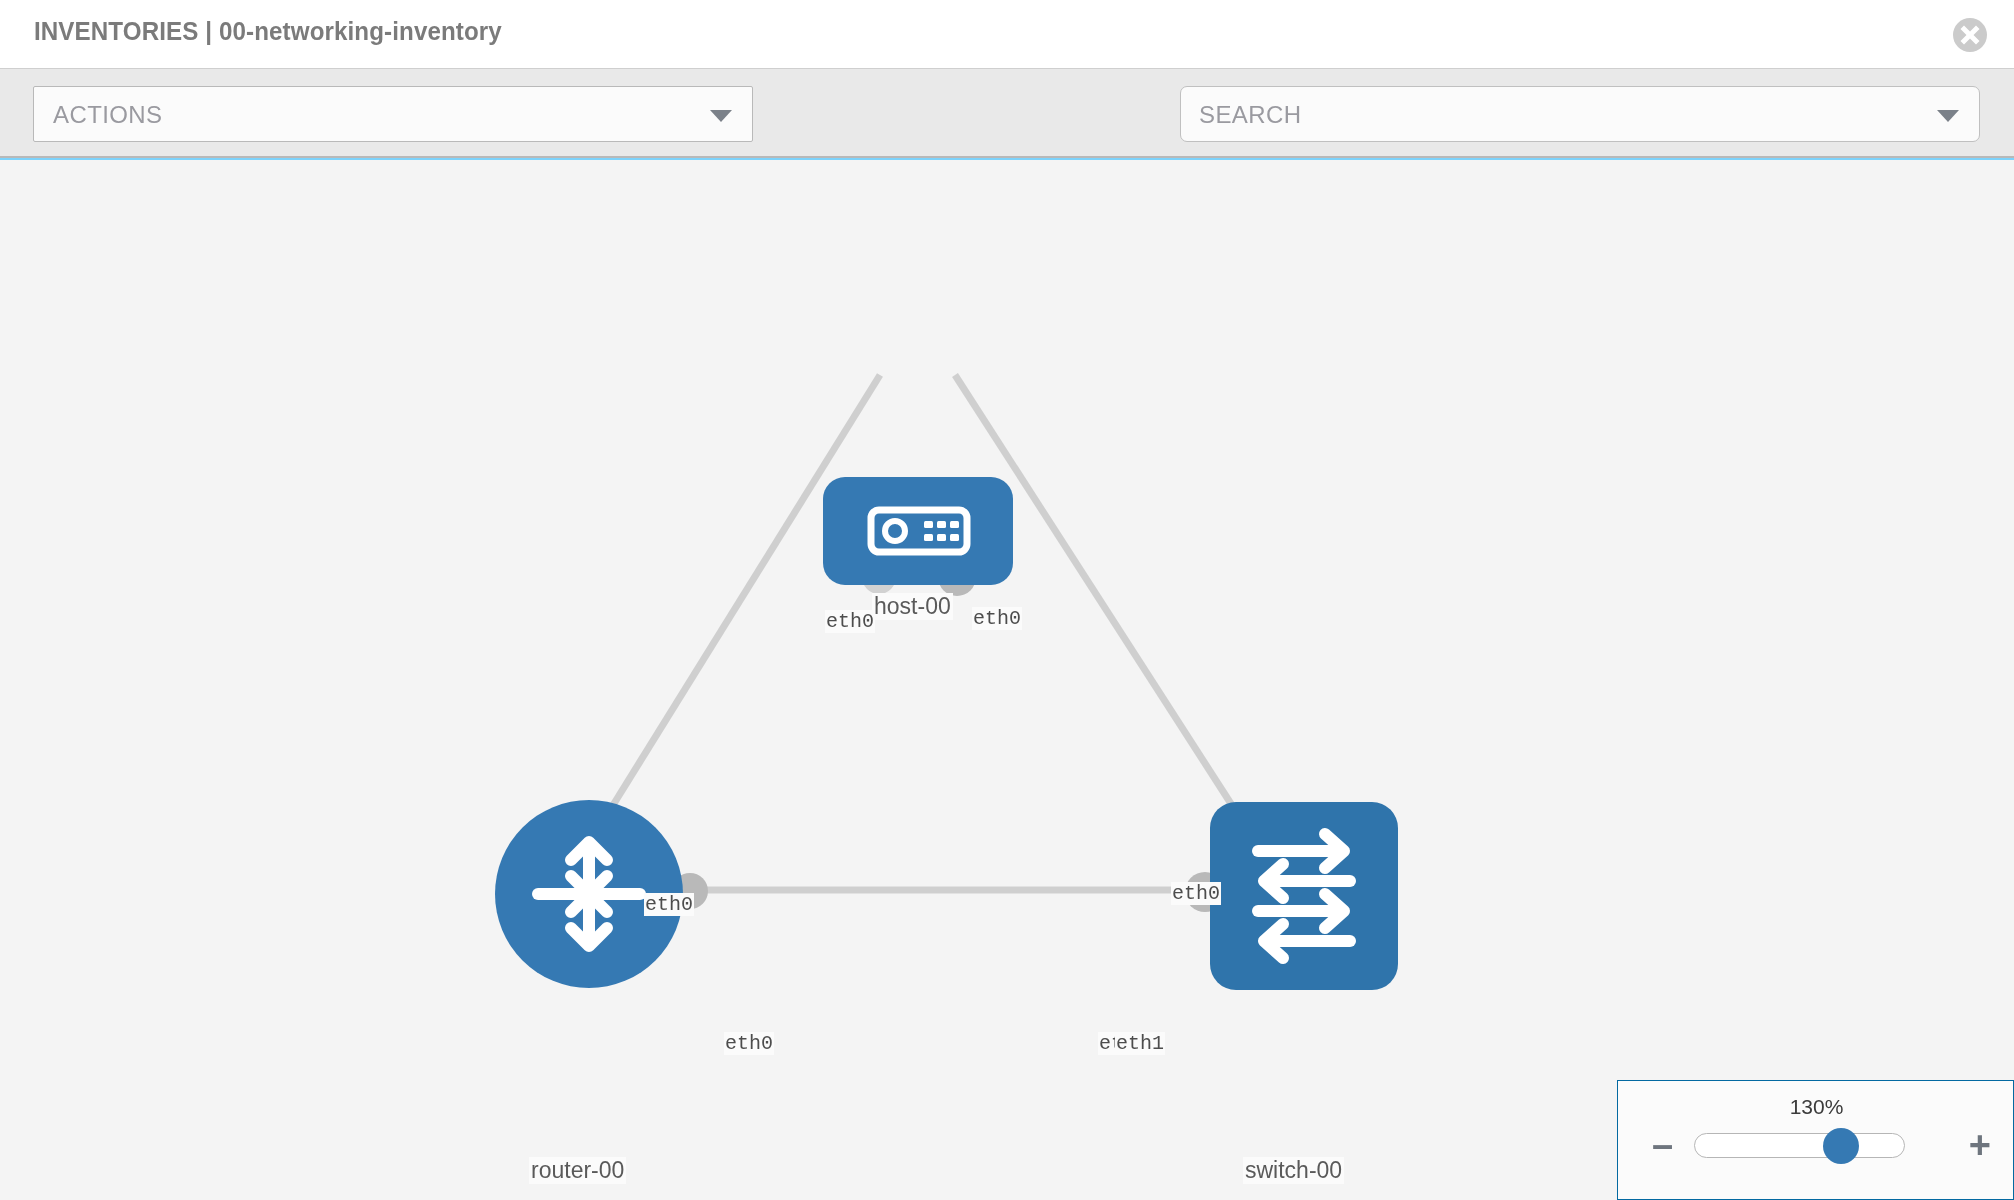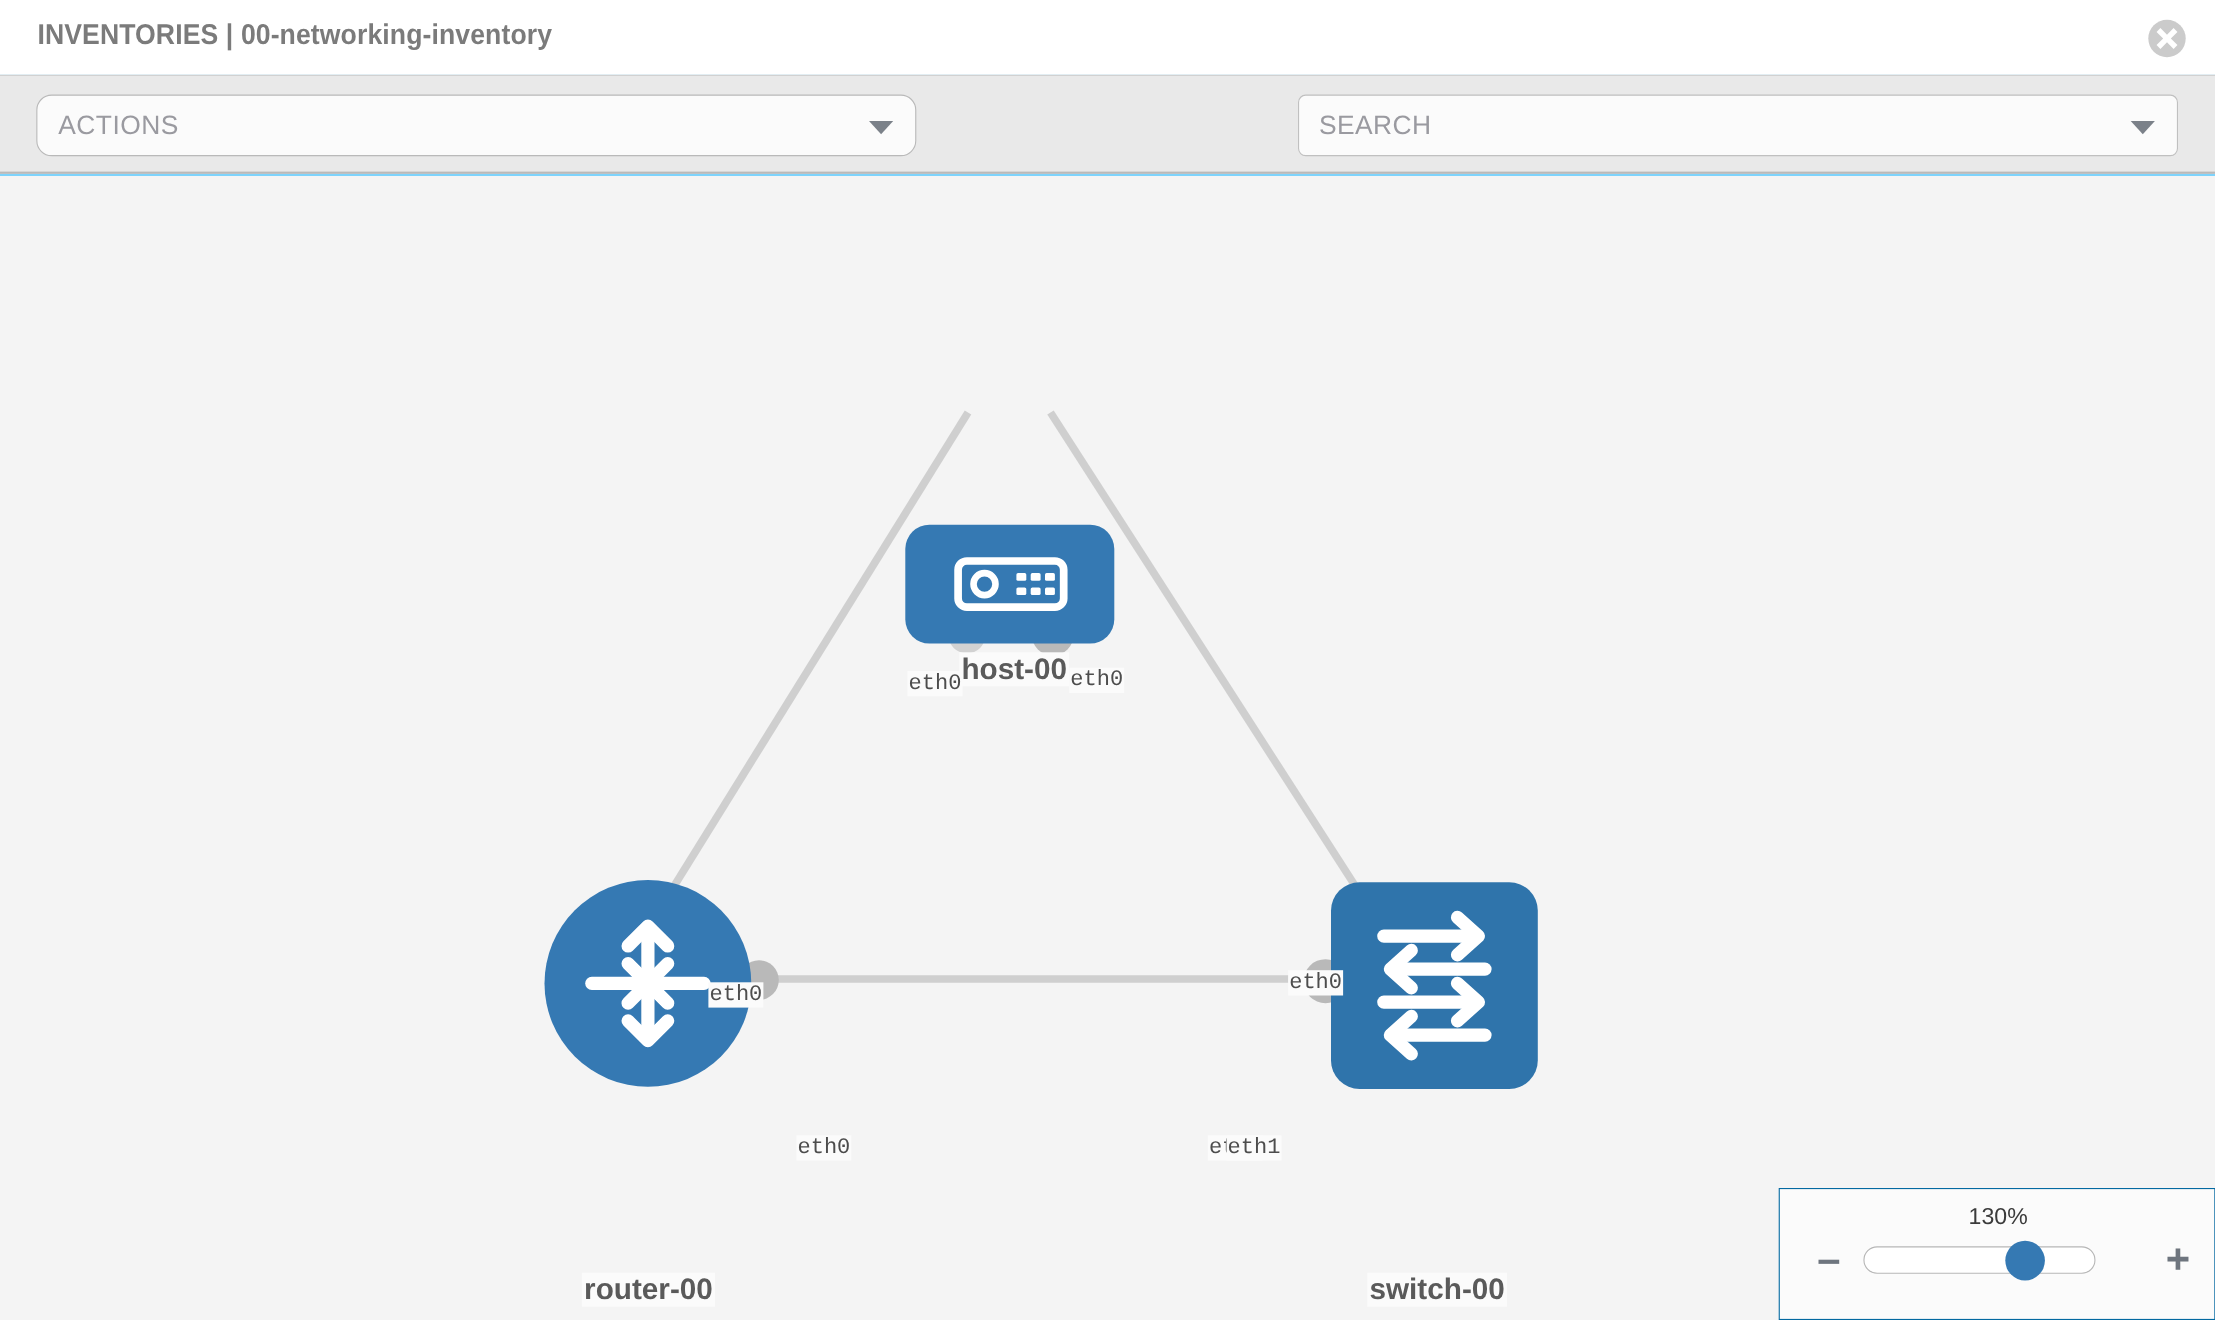--- a/index.html
+++ b/index.html
@@ -31,22 +31,22 @@
   .close-btn svg { display: block; }
 
   
   .toolbar {
     position: absolute; top: 68px; left: 0; width: 2014px; height: 90px;
     background: #e9e9e9; border-top: 1px solid #cfcfcf;
     border-bottom: 2px solid #b9b9b9;
   }
   .actions-select {
     position: absolute; left: 33px; top: 17px;
-    width: 800px; height: 56px;
-    background: #fbfbfb; border: 1px solid #b9b9b9; border-radius: 14px;
+    width: 720px; height: 56px;
+    background: #fbfbfb; border: 1px solid #b9b9b9; border-radius: 2px;
     cursor: pointer;
   }
   .actions-label {
     position: absolute; left: 19px; top: 14px;
     font-size: 24px; color: #9a9aa0; letter-spacing: 0.4px;
     font-family: "Liberation Sans Narrow", "Liberation Sans", sans-serif;
   }
   .caret {
     position: absolute; right: 20px; top: 23px;
     width: 0; height: 0;
@@ -91,24 +91,23 @@
   }
   .node-switch {
     left: 1210px; top: 642px; width: 188px; height: 188px;
     background: #2f74ab; border-radius: 26px;
   }
   .node svg { display: block; position: absolute; }
 
   .nub { position: absolute; background: #b5b5b5; border-radius: 50%; }
 
   .node-label {
-    position: absolute; font-size: 27px; color: #5a5a5a;
+    position: absolute; font-size: 23px; color: #5a5a5a;
     background: #fbfbfb; white-space: nowrap; padding: 0 2px;
     font-family: "Liberation Sans", sans-serif;
-    font-weight: bold;
   }
   .if-label {
     position: absolute; font-size: 20px; color: #4d4d4d;
     background: #fbfbfb; white-space: nowrap; padding: 0 1px;
     font-family: Liberation Mono, monospace;
   }
 
   
   .zoom-panel {
     position: absolute; left: 1617px; top: 1080px;

